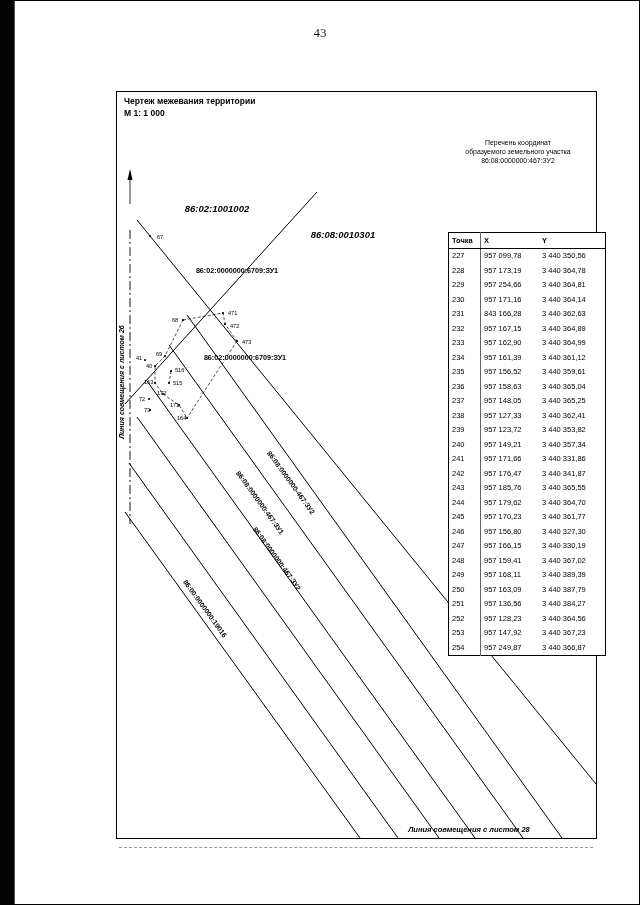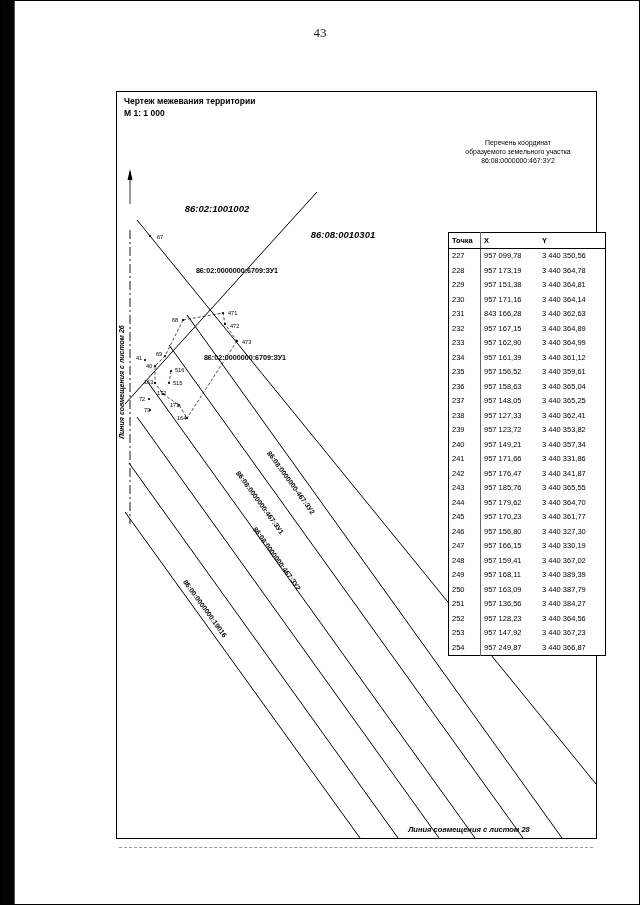--- a/index.html
+++ b/index.html
@@ -152,21 +152,21 @@
             <td>957 099,78</td>
             <td>3 440 350,56</td>
           </tr>
           <tr>
             <td>228</td>
             <td>957 173,19</td>
             <td>3 440 364,78</td>
           </tr>
           <tr>
             <td>229</td>
-            <td>957 151,38</td>
+            <td>957 254,66</td>
             <td>3 440 364,81</td>
           </tr>
           <tr>
             <td>230</td>
             <td>957 171,16</td>
             <td>3 440 364,14</td>
           </tr>
           <tr>
             <td>231</td>
             <td>843 166,28</td>

